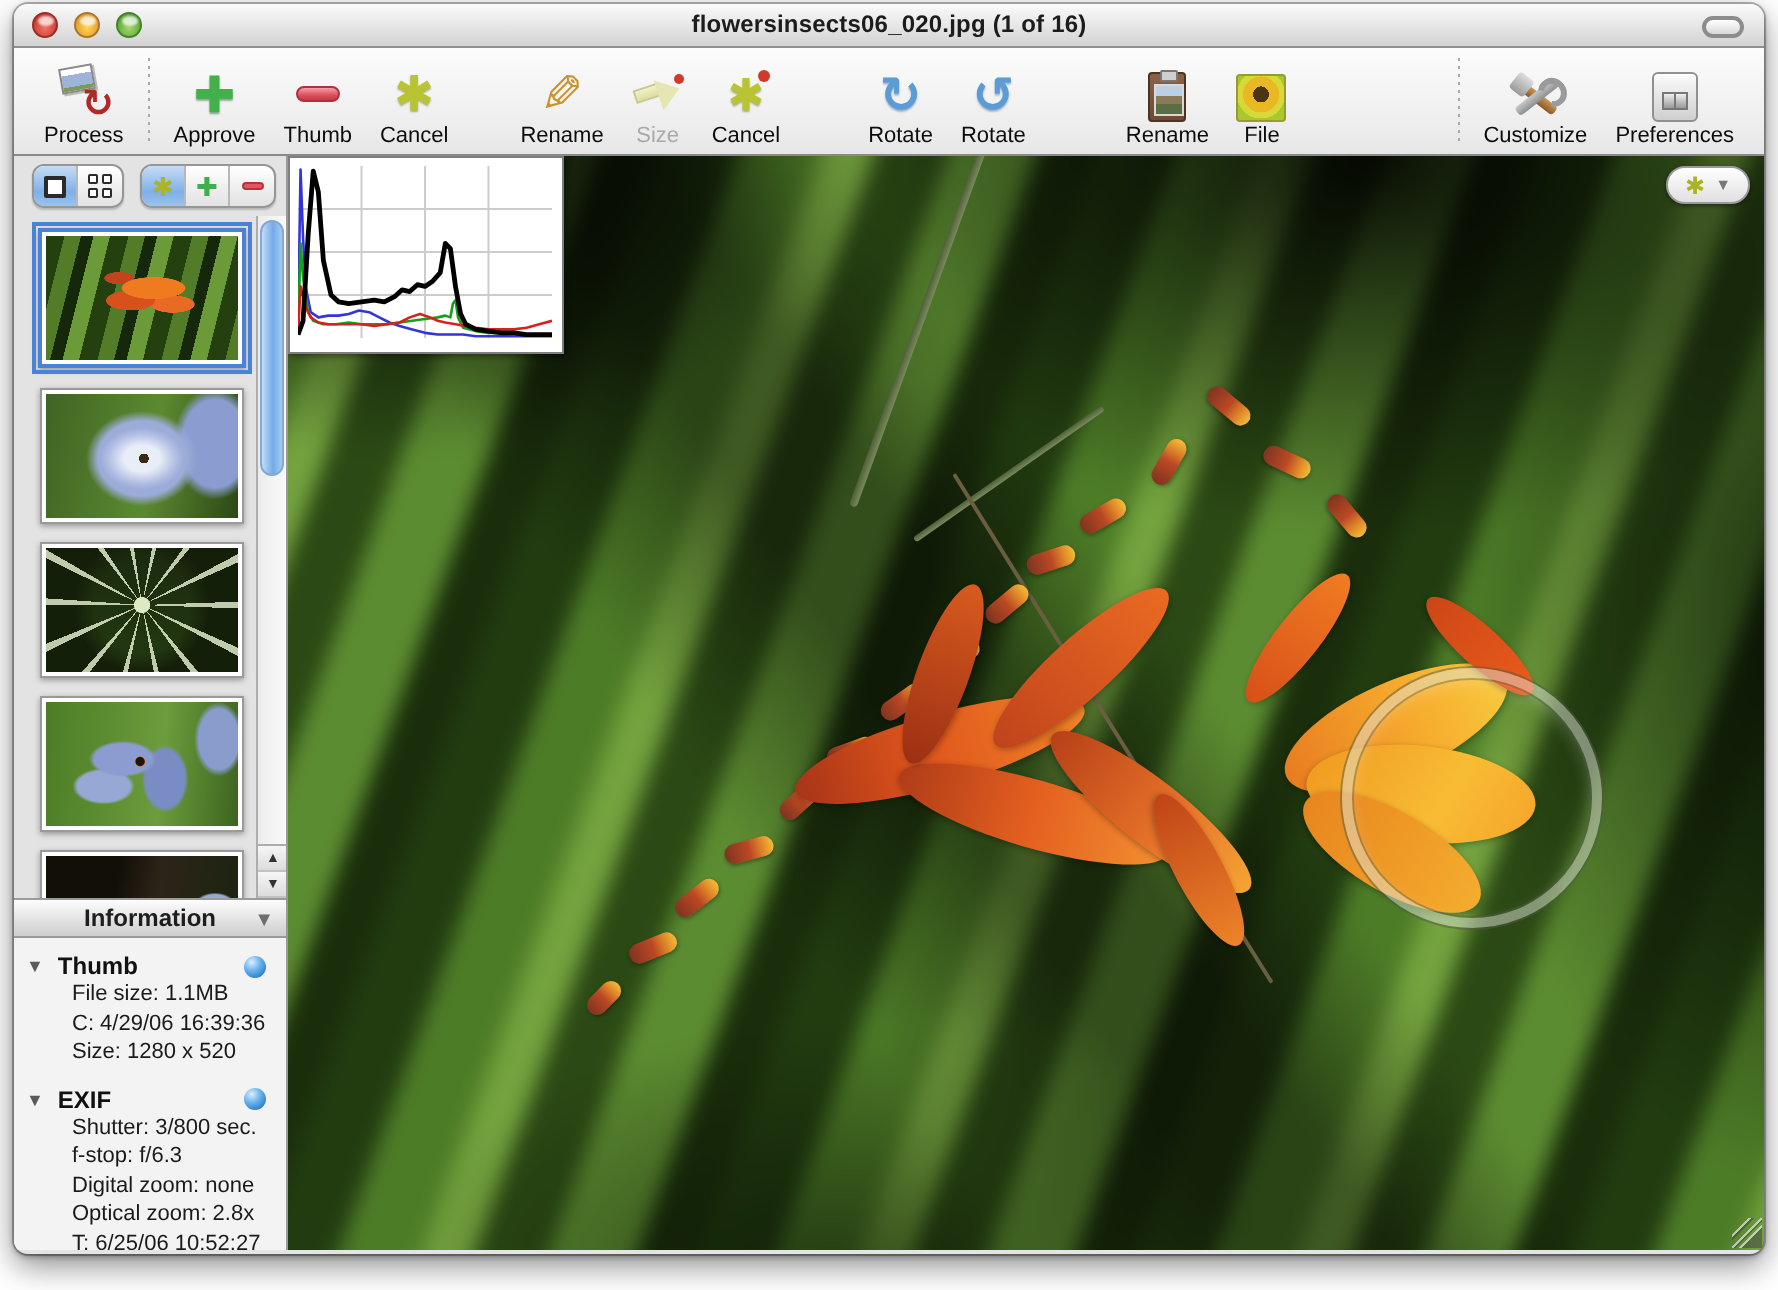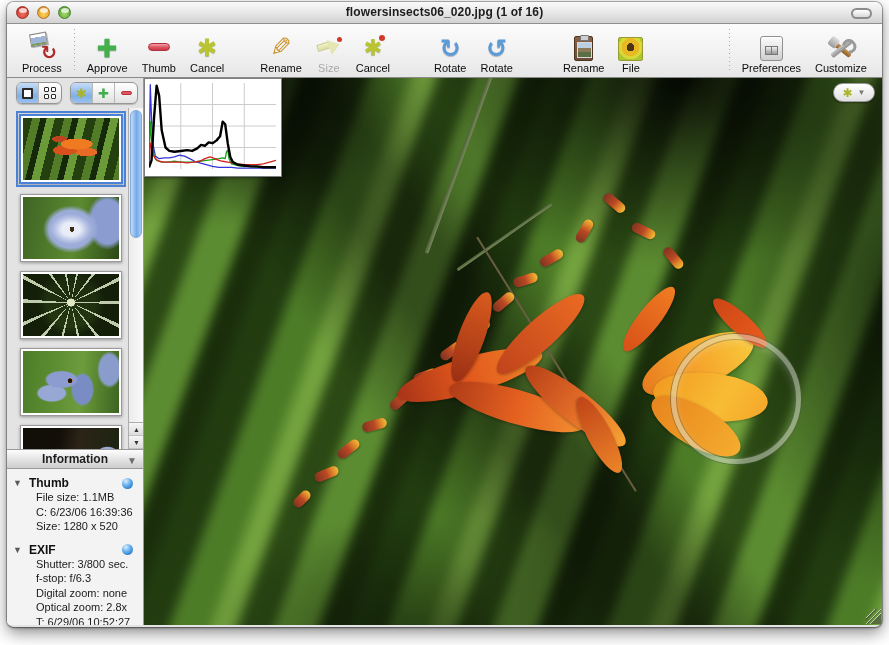--- a/index.html
+++ b/index.html
@@ -286,32 +286,32 @@
     <div class="tbtn">
       <div class="ticon">
           <div class="g-open"></div>
         </div>
       <span class="tlabel">File</span>
     </div>
     <div class="tspacer"></div>
     <div class="tsep"></div>
     <div class="tbtn">
       <div class="ticon">
-          <div class="g-prefs"></div>
-        </div>
-      <span class="tlabel">Preferences</span>
-    </div>
-    <div class="tbtn">
-      <div class="ticon">
         <div class="g-tools">
             <div class="bar2"></div>
             <div class="bar1"></div>
           </div>
       </div>
       <span class="tlabel">Customize</span>
+    </div>
+    <div class="tbtn">
+      <div class="ticon">
+          <div class="g-prefs"></div>
+        </div>
+      <span class="tlabel">Preferences</span>
     </div>
   </div>
 
   <div class="content">
 
     <div class="sidebar">
       <div class="sbar-controls">
         <div class="seg">
           <div class="sg sel">
               <div class="ic-single"></div>
@@ -371,34 +371,34 @@
       </div>
 
       <div class="infopanel">
         <div class="isec">
           <div class="isechead">
             <span class="tri">▼</span>
             <span class="stitle">Thumb</span>
             <span class="orb"></span>
           </div>
           <div class="irow">File size: 1.1MB</div>
-          <div class="irow">C: 6/23/06 16:39:36</div>
+          <div class="irow">C: 4/29/06 16:39:36</div>
           <div class="irow">Size: 1280 x 520</div>
         </div>
         <div class="isec">
           <div class="isechead">
             <span class="tri">▼</span>
             <span class="stitle">EXIF</span>
             <span class="orb"></span>
           </div>
           <div class="irow">Shutter: 3/800 sec.</div>
           <div class="irow">f-stop: f/6.3</div>
           <div class="irow">Digital zoom: none</div>
           <div class="irow">Optical zoom: 2.8x</div>
-          <div class="irow">T: 6/29/06 10:52:27</div>
+          <div class="irow">T: 6/25/06 10:52:27</div>
         </div>
       </div>
     </div>
 
     <div class="mainarea">
       <div class="photo-blur"></div>
 
       <div class="photo-sharp">
 
         <div class="stem" style="left:47%; top:-8px; width:4px; height:195px; transform:rotate(20deg);"></div>

